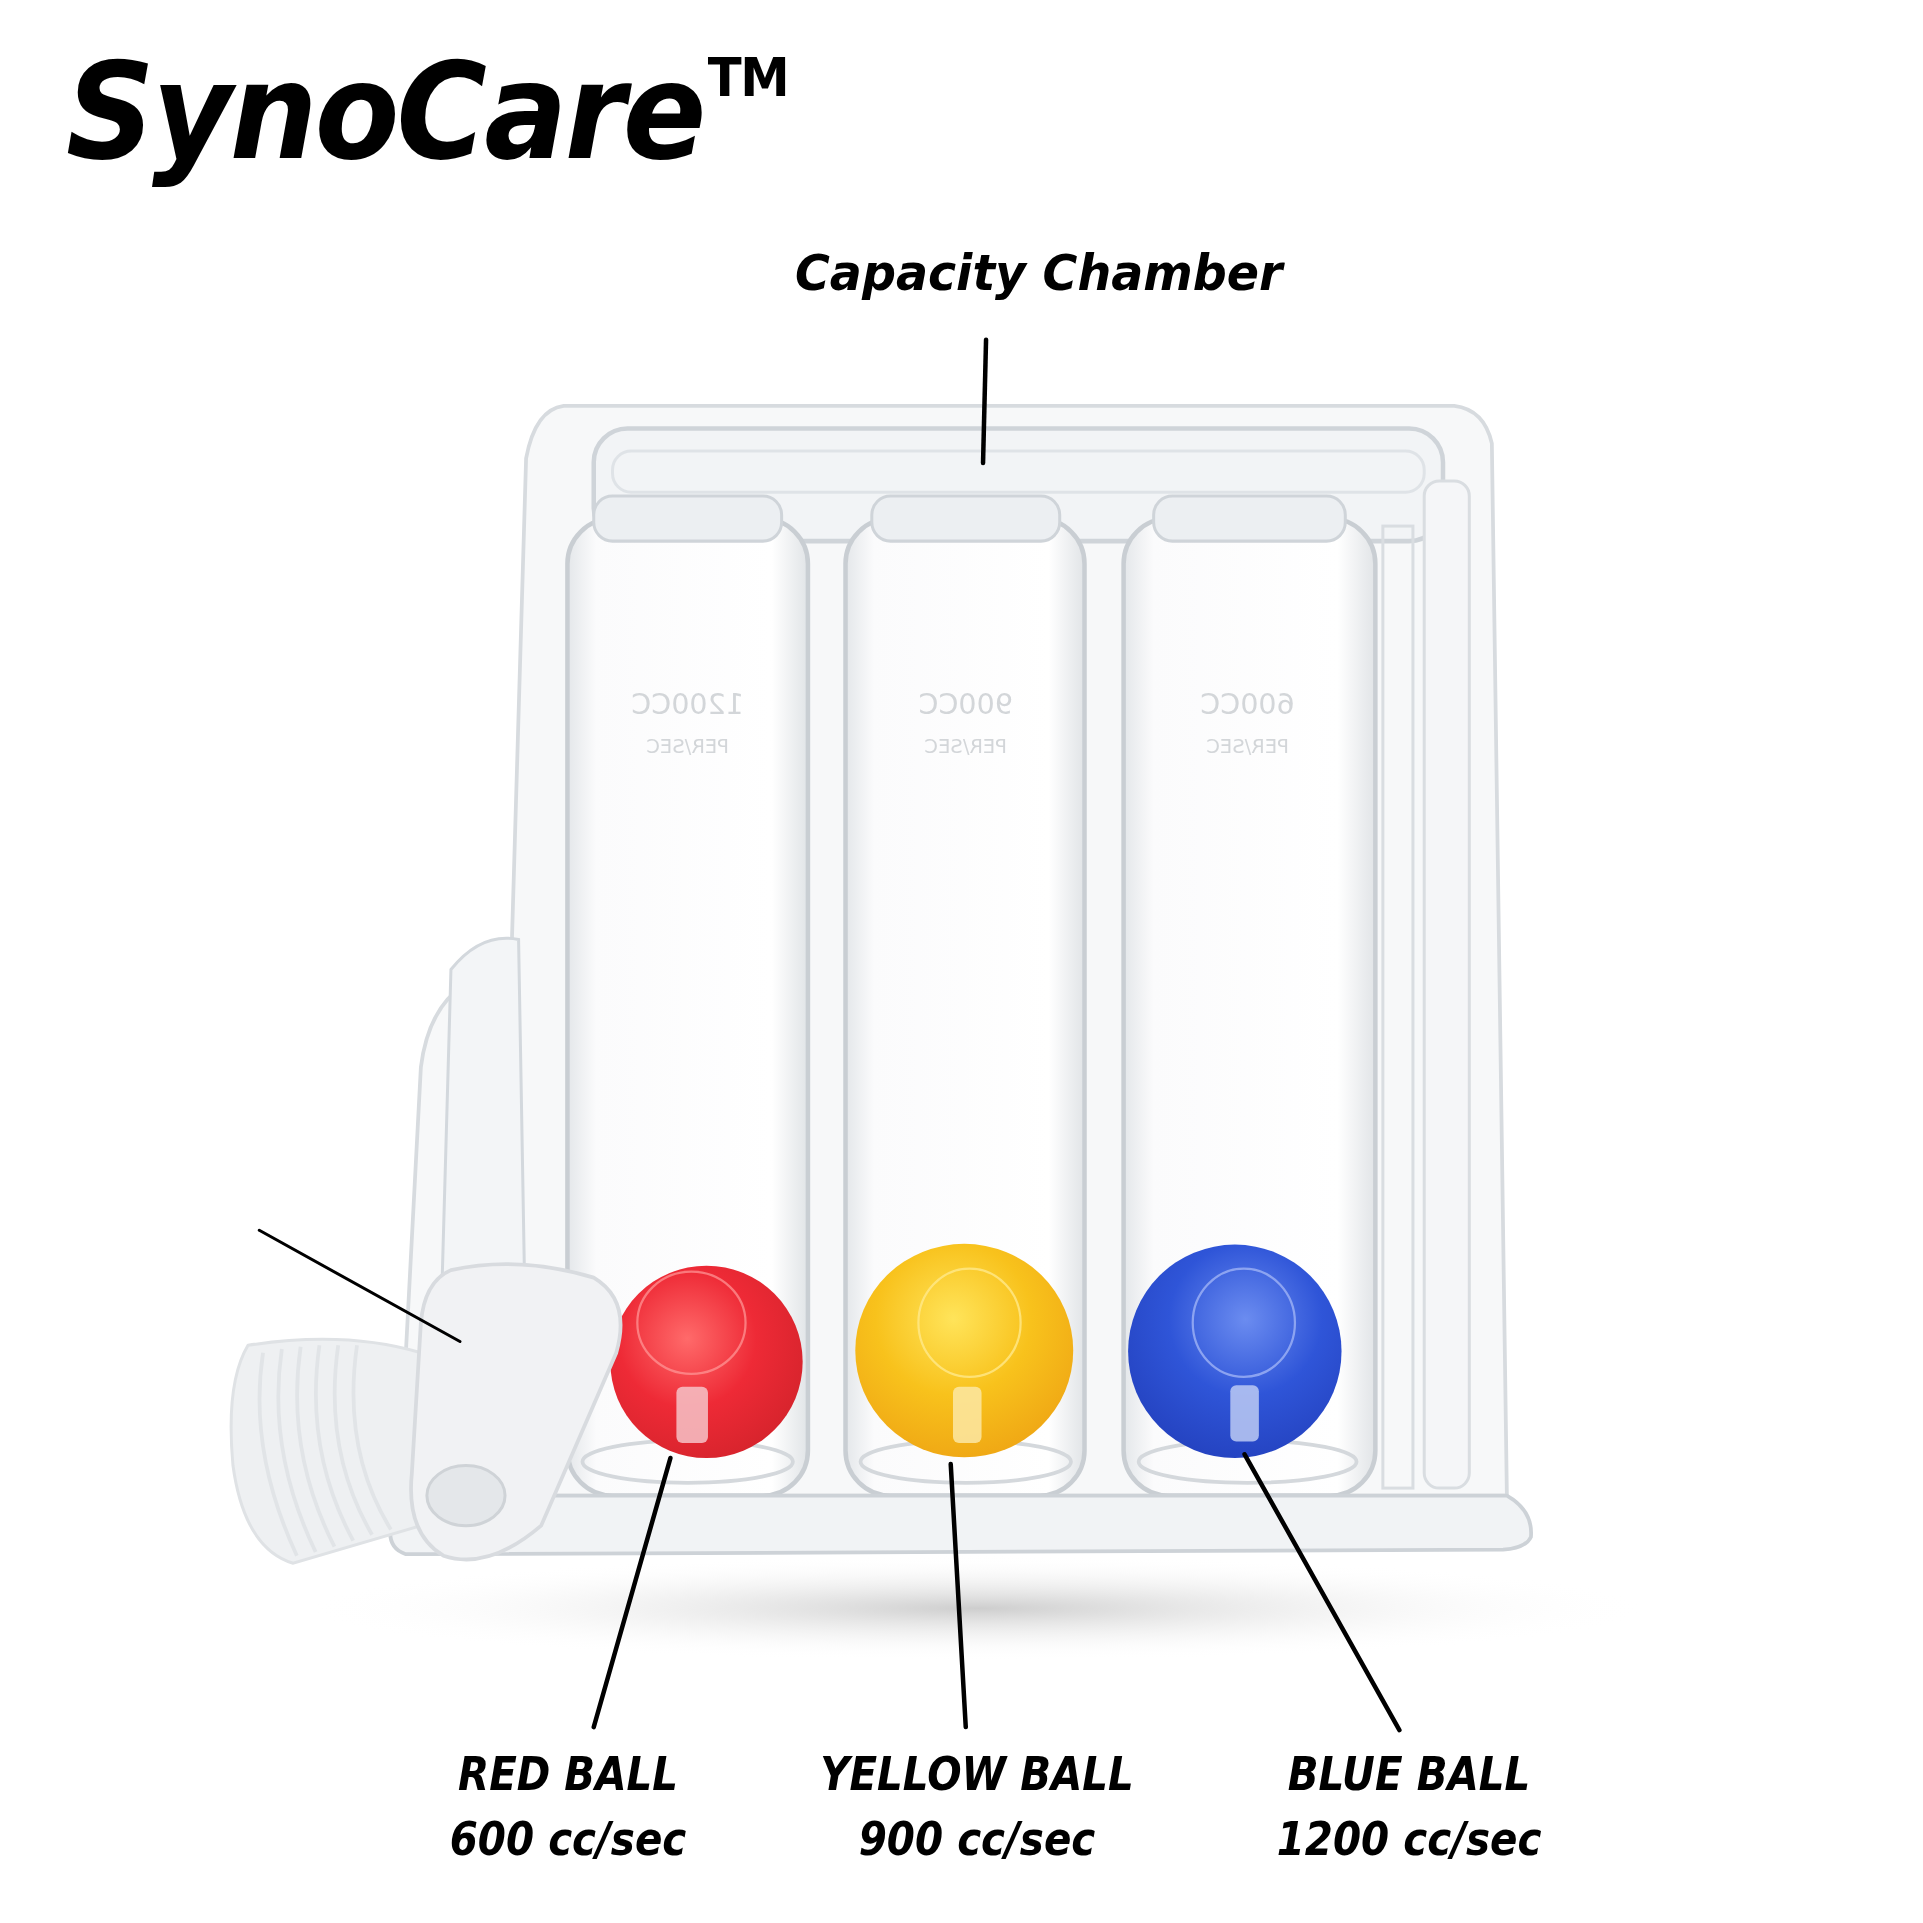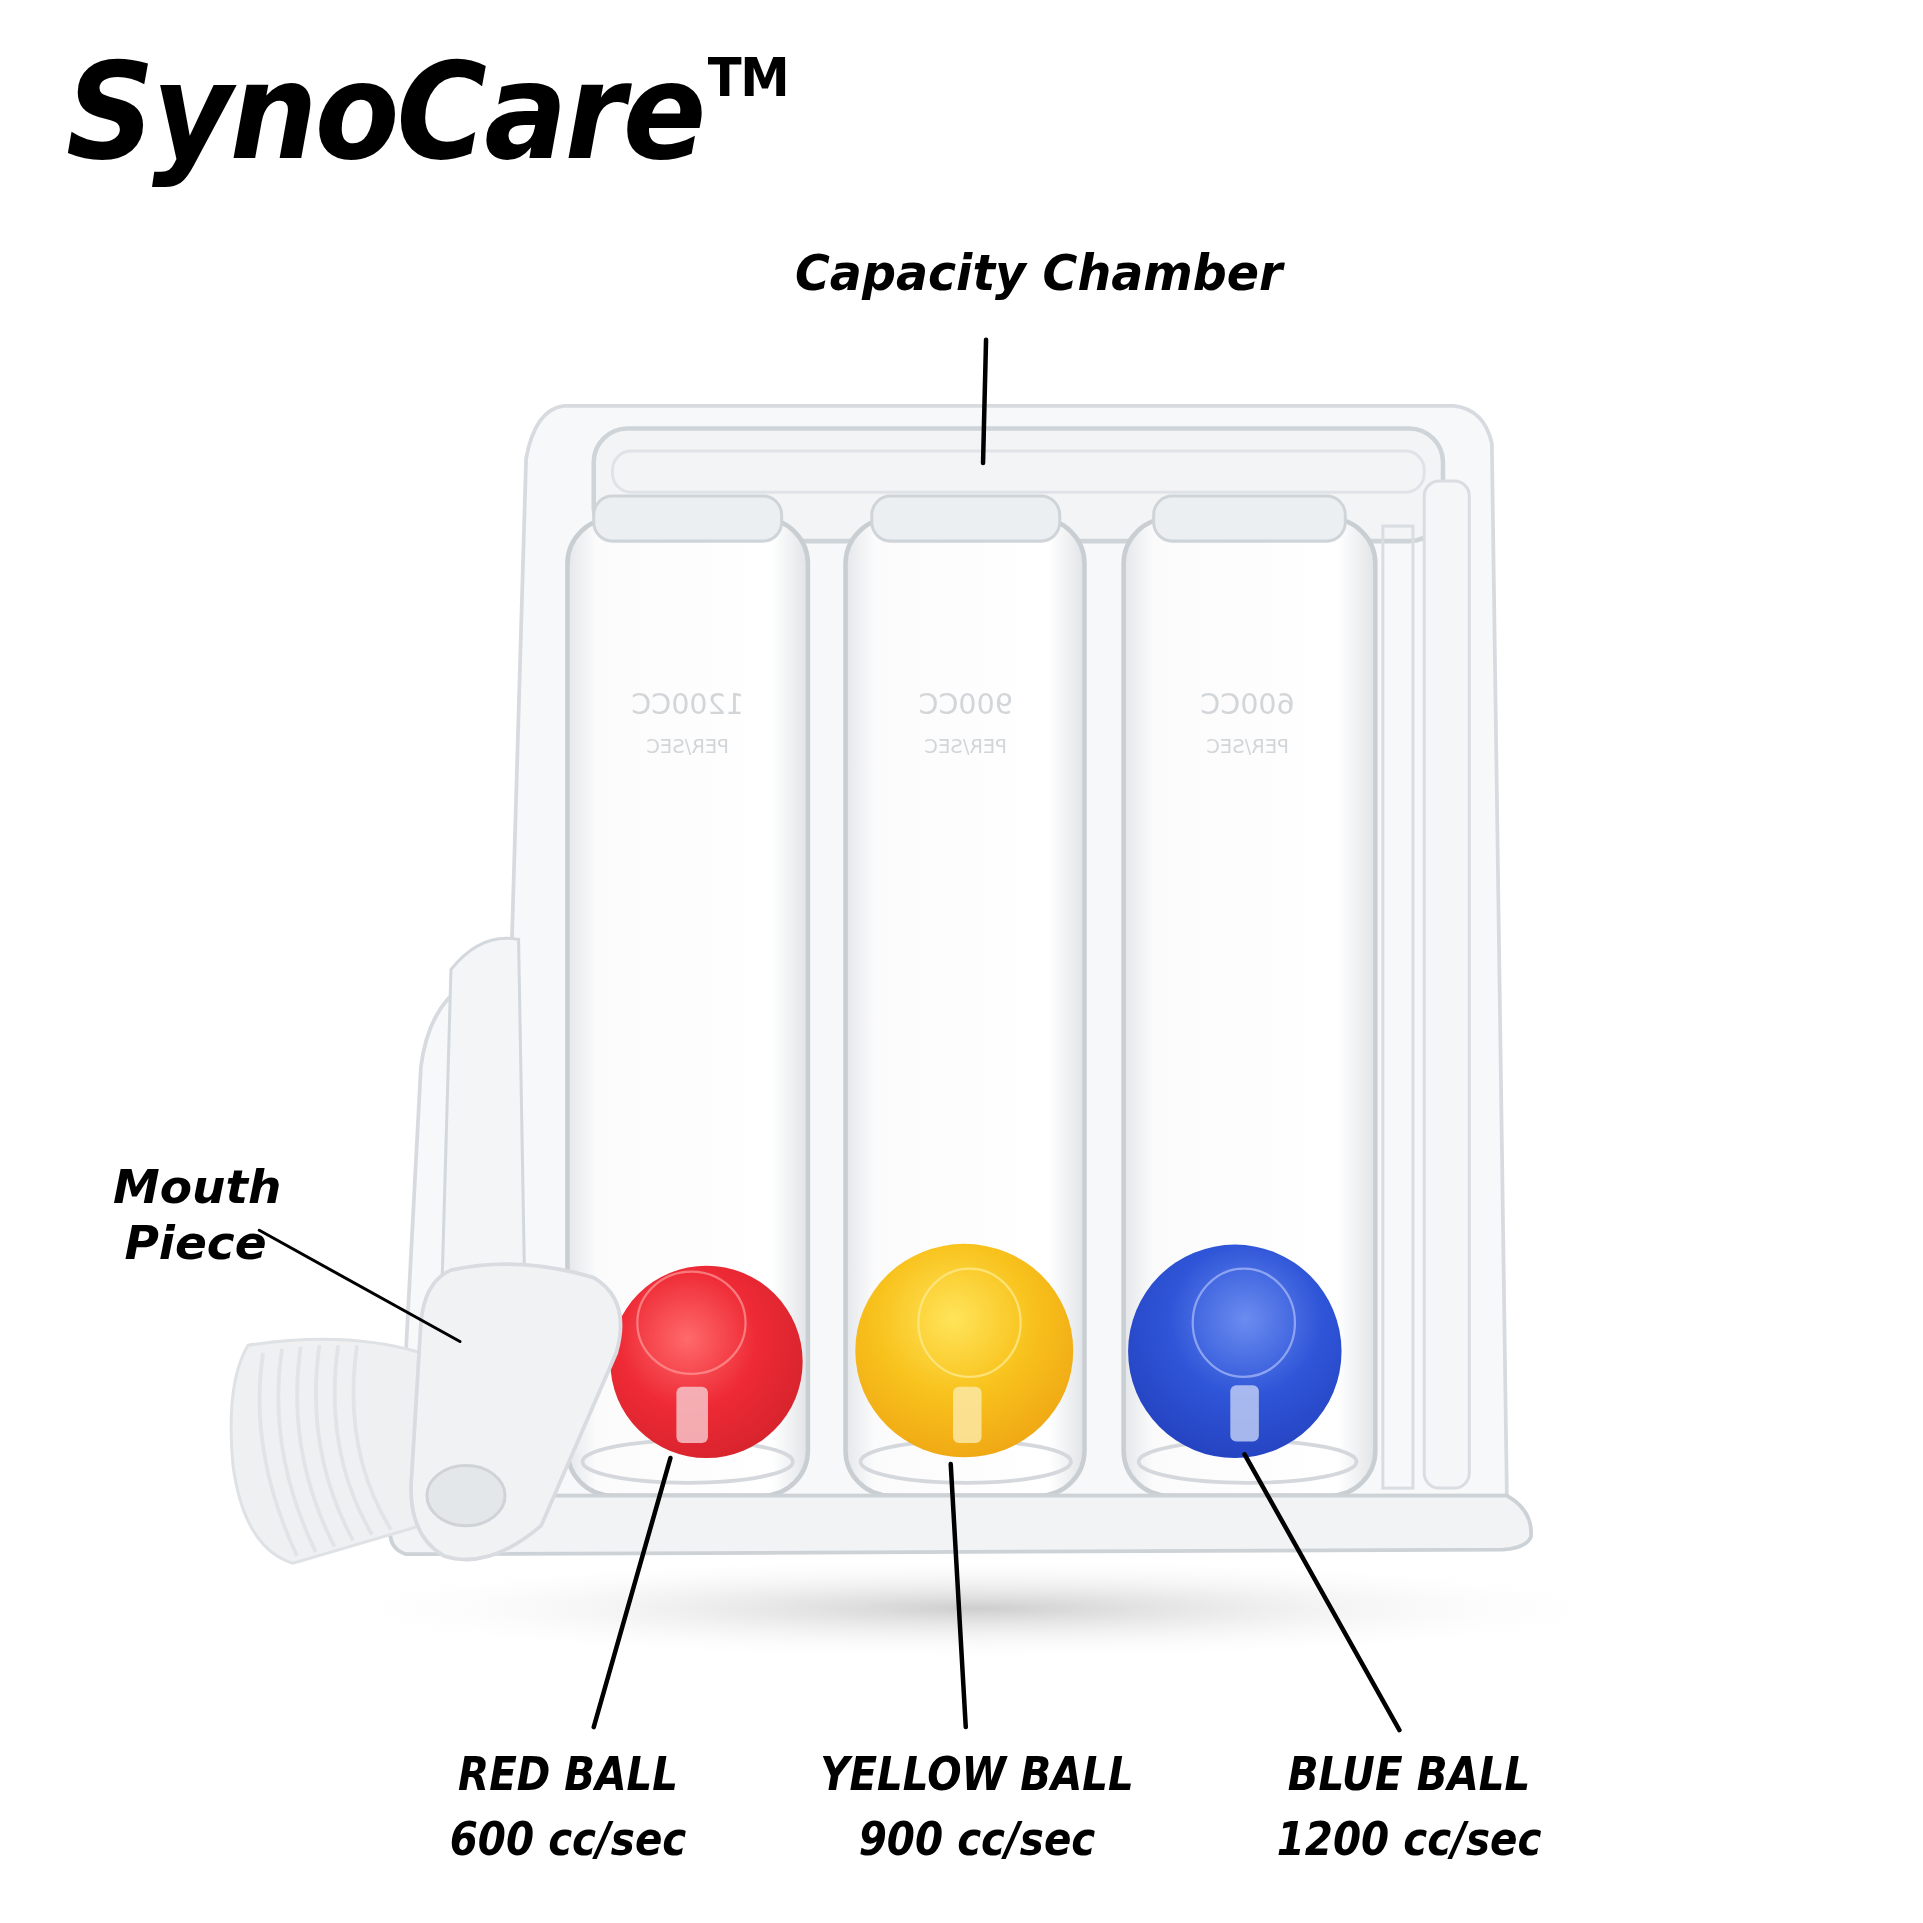--- a/index.html
+++ b/index.html
@@ -149,24 +149,20 @@
       <line x1="1265" y1="1948" x2="1285" y2="2298"></line>
       <line x1="1656" y1="1935" x2="1862" y2="2302"></line>
     </g>
   </svg>
 
   <div class="brand">
     <span>SynoCare</span><span class="tm">TM</span>
   </div>
 
   <div class="label chamber-label">Capacity Chamber</div>
-  <div class="label mouth-label">
-    <span style="display:block">Mouth</span>
-    <span style="display:block">Piece</span>
-  </div>
 
   <div class="ball-label bl-red">
     <span class="line">RED BALL</span>
     <span class="line">600 cc/sec</span>
   </div>
   <div class="ball-label bl-yellow">
     <span class="line">YELLOW BALL</span>
     <span class="line">900 cc/sec</span>
   </div>
   <div class="ball-label bl-blue">

